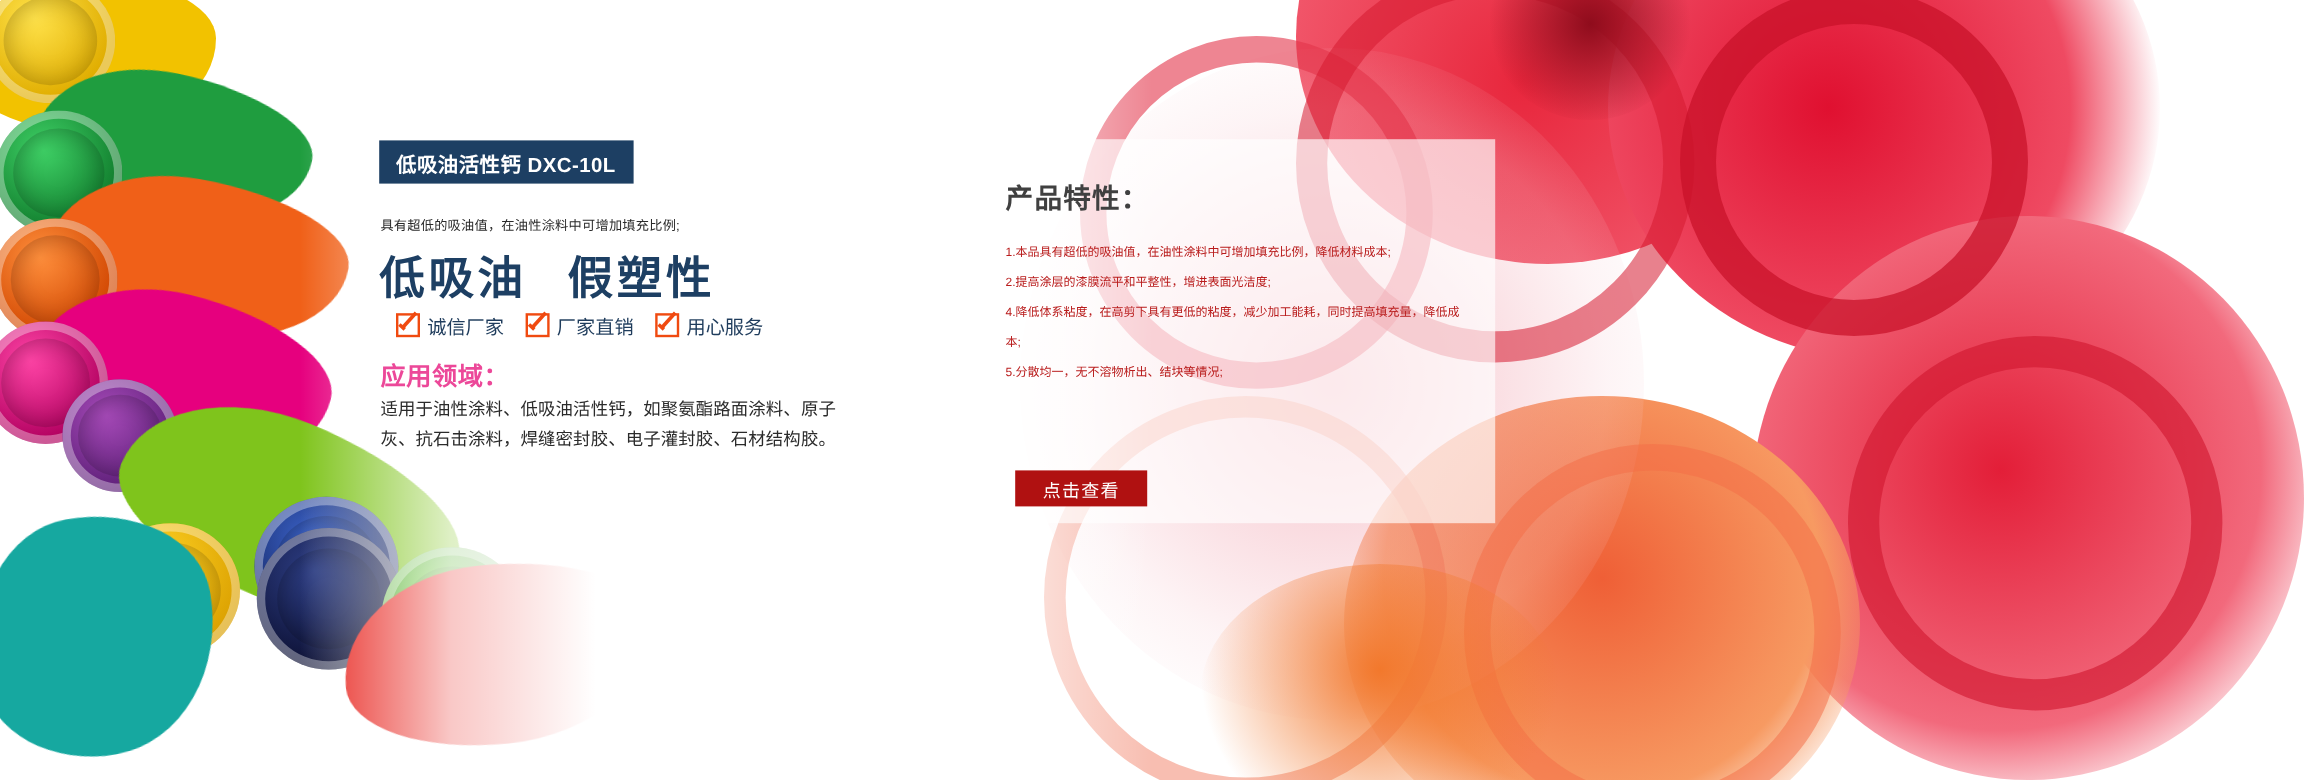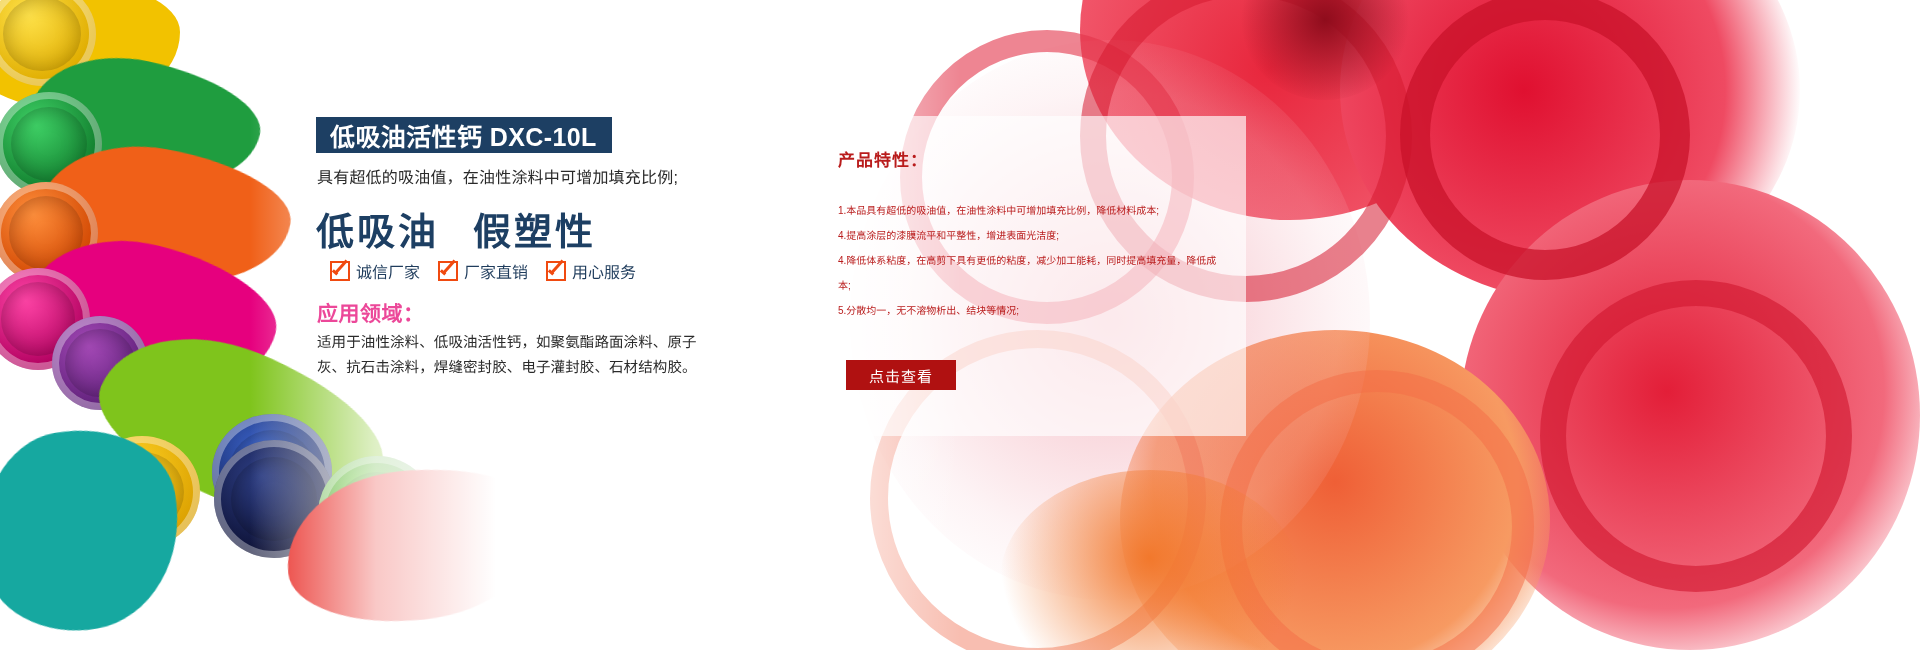--- a/index.html
+++ b/index.html
@@ -24,49 +24,49 @@
   .right-art{position:absolute;left:700px;top:0;width:1220px;height:650px;overflow:hidden;background:#fff;}
   .right-art .r{position:absolute;border-radius:50%;}
   .right-art .ring{position:absolute;border-radius:50%;border-style:solid;}
   .fade-left{position:absolute;left:700px;top:0;width:260px;height:650px;
     background:linear-gradient(90deg,#fff 0%,rgba(255,255,255,.82) 40%,rgba(255,255,255,0) 100%);}
 
   
   .center{position:absolute;left:0;top:0;width:760px;height:650px;}
   .title-badge{position:absolute;left:316px;top:117px;height:36px;
     background:#1d3f63;color:#ffffff;display:flex;align-items:center;
-    padding:0 15px 0 14px;font-size:25px;font-weight:bold;letter-spacing:.4px;
+    padding:0 15px 0 14px;font-size:17px;font-weight:bold;letter-spacing:.4px;
     white-space:nowrap;}
-  .sub-line{position:absolute;left:317px;top:164px;font-size:16px;color:#2a2a2a;
+  .sub-line{position:absolute;left:317px;top:179px;font-size:11px;color:#2a2a2a;
     letter-spacing:.2px;white-space:nowrap;}
   .headline{position:absolute;left:316px;top:201px;display:flex;align-items:baseline;
     gap:34px;color:#1d3f63;font-size:38px;font-weight:bold;letter-spacing:3px;
     white-space:nowrap;font-family:Liberation Serif, serif;}
   .badges{position:absolute;left:330px;top:259px;display:flex;align-items:flex-end;gap:18px;}
   .badge{display:flex;align-items:center;gap:6px;font-size:16px;color:#1f3c5c;
     white-space:nowrap;font-family:"DejaVu Serif","Liberation Serif",serif;}
   .tickbox{width:16px;height:16px;border:2px solid #f04a10;position:relative;flex:0 0 auto;}
   .tickbox:before{content:"";position:absolute;left:1px;top:6px;width:6px;height:2.5px;
     background:#f04a10;transform:rotate(42deg);transform-origin:left center;}
   .tickbox:after{content:"";position:absolute;left:4px;top:8px;width:16px;height:3px;
     background:#f04a10;transform:rotate(-48deg);transform-origin:left center;}
   .section-title{position:absolute;left:317px;top:297px;font-size:21px;font-weight:bold;
     color:#ec4899;letter-spacing:.5px;white-space:nowrap;}
   .app-text{position:absolute;left:317px;top:330px;width:400px;font-size:14.5px;
     line-height:25px;color:#2b2b2b;letter-spacing:.1px;}
 
   
   .panel{position:absolute;left:806px;top:116px;width:440px;height:320px;
     background:rgba(255,255,255,.66);}
-  .panel-title{position:absolute;left:838px;top:146px;font-size:17px;font-weight:bold;
-    color:#b91c1c;letter-spacing:1px;white-space:nowrap;}
+  .panel-title{position:absolute;left:838px;top:146px;font-size:23px;font-weight:bold;
+    color:#404040;letter-spacing:1px;white-space:nowrap;}
   .feature-list{position:absolute;left:838px;top:198px;width:390px;font-size:10px;
     line-height:25px;color:#b91c1c;}
   .feature-list div{white-space:normal;}
-  .cta{position:absolute;left:846px;top:360px;width:110px;height:30px;
+  .cta{position:absolute;left:846px;top:392px;width:110px;height:30px;
     background:#b01111;color:#fff;font-size:15px;display:flex;align-items:center;
     justify-content:center;letter-spacing:1px;cursor:pointer;border:0;
     font-family:"Liberation Sans","DejaVu Sans",sans-serif;}
 </style>
 </head>
 <body>
 
 <div id="banner">
 
   <div class="left-art">
@@ -135,19 +135,19 @@
     </div>
 
     <div class="section-title">应用领域：</div>
     <div class="app-text">适用于油性涂料、低吸油活性钙，如聚氨酯路面涂料、原子灰、抗石击涂料，焊缝密封胶、电子灌封胶、石材结构胶。</div>
   </div>
 
   <div class="panel"></div>
   <div class="panel-title">产品特性：</div>
   <div class="feature-list">
     <div>1.本品具有超低的吸油值，在油性涂料中可增加填充比例，降低材料成本;</div>
-    <div>4.提高涂层的漆膜流平和平整性，增进表面光洁度;</div>
+    <div>2.提高涂层的漆膜流平和平整性，增进表面光洁度;</div>
     <div>4.降低体系粘度，在高剪下具有更低的粘度，减少加工能耗，同时提高填充量，降低成本;</div>
     <div>5.分散均一，无不溶物析出、结块等情况;</div>
   </div>
   <button class="cta">点击查看</button>
 
 </div>
 
 </body></html>

